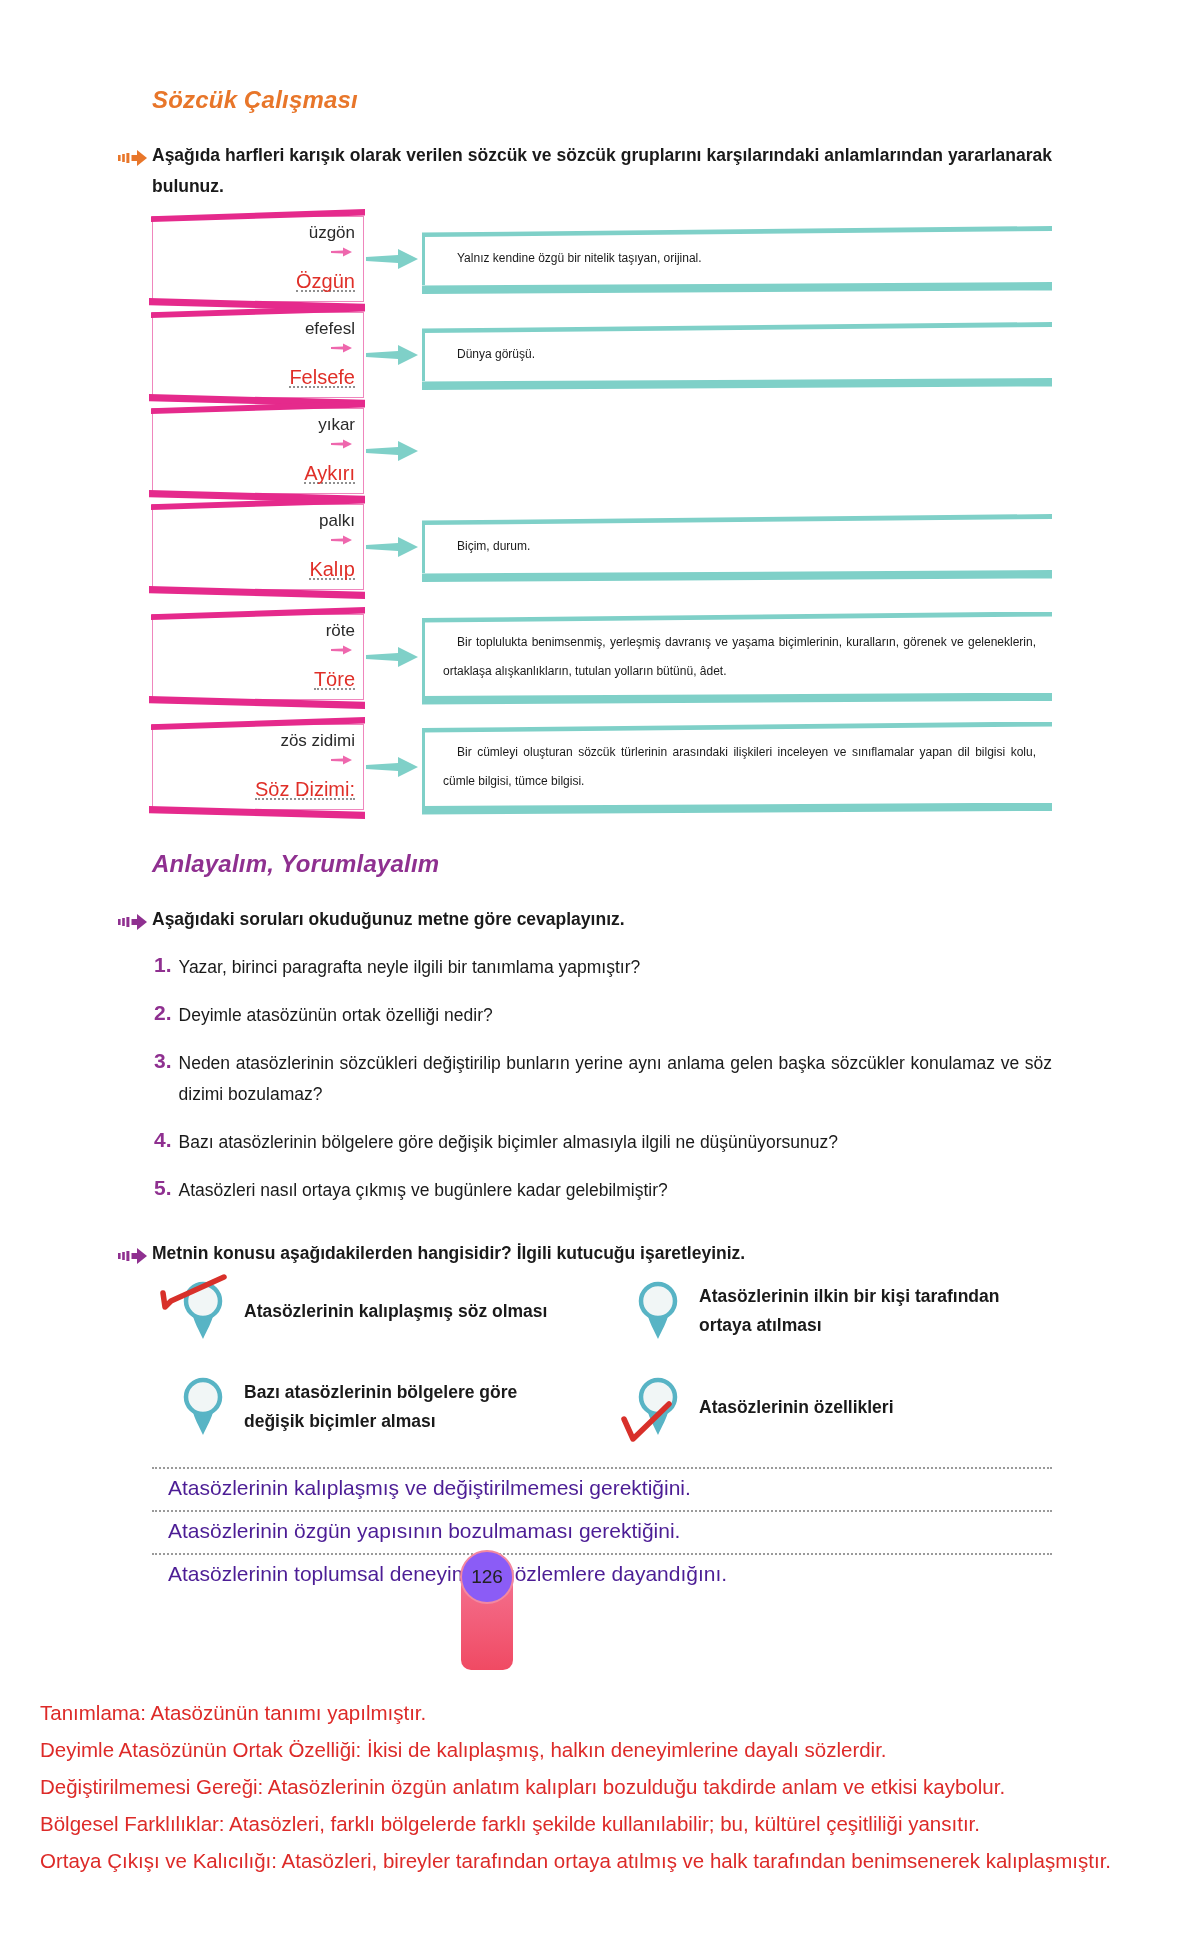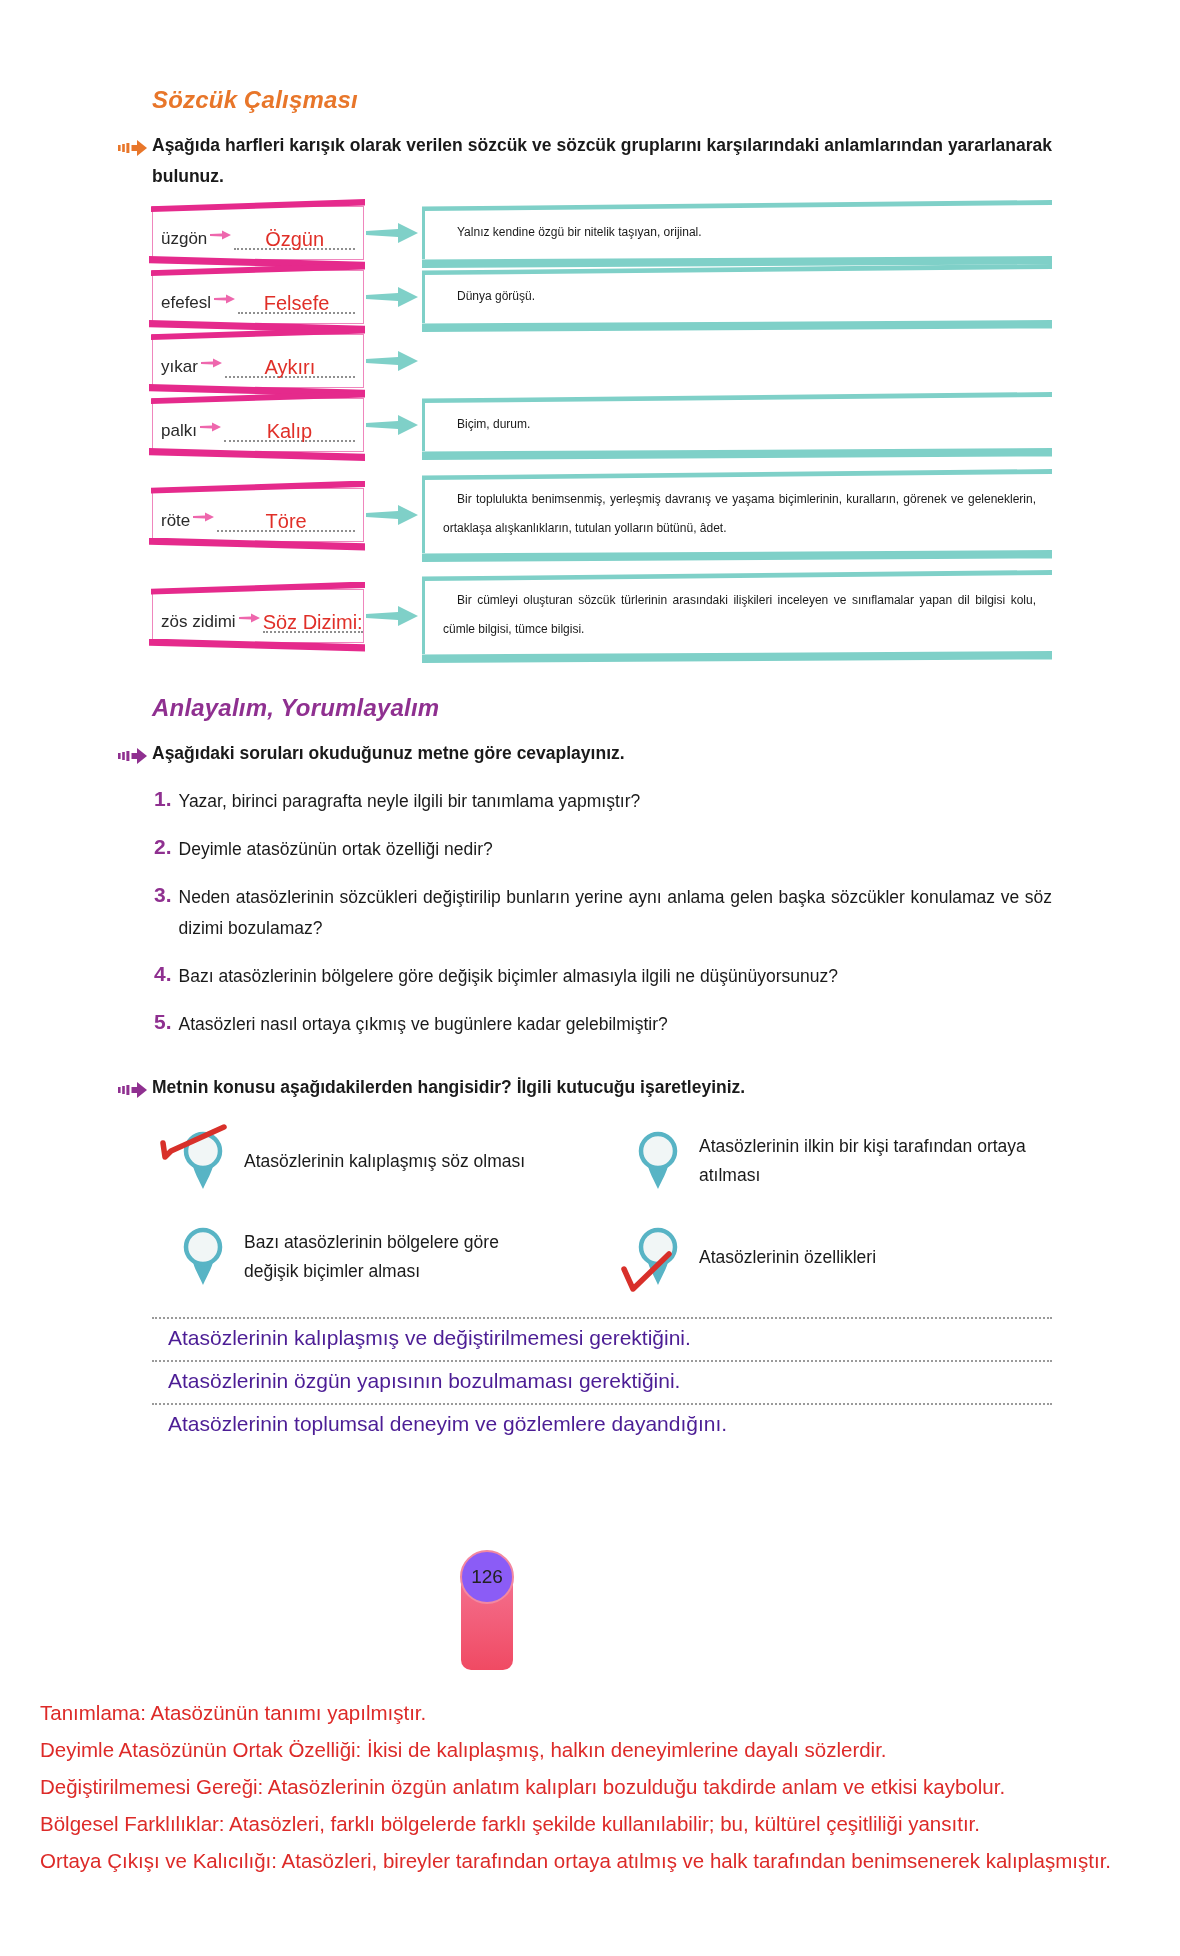--- a/index.html
+++ b/index.html
@@ -14,32 +14,32 @@
   .content { position:absolute; left:152px; top:86px; width:900px; }
 
   
   .h-orange, .h-purple {
     font-style:italic; font-weight:bold; font-size:24px; letter-spacing:.2px;
   }
   .h-orange { color:#e8762a; }
   .h-purple { color:#8f3090; margin-top:40px; }
 
   
-  .instr { position:relative; margin-top:16px; font-weight:bold; font-size:17.5px;
+  .instr { position:relative; margin-top:26px; font-weight:bold; font-size:17.5px;
            line-height:31px; text-align:justify; }
   .instr .bullet { position:absolute; left:-34px; top:6px; }
 
   
   .match { margin-top:14px; }
   .m-row { display:flex; align-items:center; margin-bottom:10px; }
   .m-row.gap-lg { margin-bottom:24px; }
 
   .lbx { position:relative; width:212px; min-height:54px; background:#fff;
          border:1.5px solid #ef86bd; display:flex; align-items:flex-end;
-         padding:6px 8px 9px 8px; align-self:center; }
+         padding:6px 8px 9px 8px; align-self:center;flex-direction:column; }
   .lbx::before { content:""; position:absolute; left:-2px; right:-2px; top:-8px; height:13px;
          background:#e52a8c; clip-path:polygon(0 55%, 100% 0, 100% 50%, 0 100%); }
   .lbx::after  { content:""; position:absolute; left:-4px; right:-2px; bottom:-10px; height:13px;
          background:#e52a8c; clip-path:polygon(0 0, 100% 45%, 100% 100%, 0 55%); }
   .word { font-size:17px; color:#2a2a2a; white-space:nowrap; padding-bottom:1px; }
   .l-arrow { margin:0 2px 5px 3px; flex:none; }
   .fill { flex:1; border-bottom:2px dotted #8f8f8f; text-align:center; }
   .ans-red { color:#e02f28; font-size:20px; position:relative; top:3px; white-space:nowrap; }
 
   .connector { width:58px; flex:none; display:flex; justify-content:center; }
@@ -52,21 +52,21 @@
          background:#7fd0c8; clip-path:polygon(0 30%, 100% 0, 100% 70%, 0 100%); }
   .def { font-size:12px; line-height:29px; text-indent:14px; text-align:justify; }
 
   
   .q { display:flex; gap:7px; margin-top:16px; padding-left:2px; }
   .q-num { color:#8f3090; font-weight:bold; font-size:21px; flex:none; line-height:28px; }
   .q-text { font-size:17.5px; line-height:31px; padding-top:1px; text-align:justify; }
 
   
   .opts { display:grid; grid-template-columns:455px 1fr; row-gap:36px;
-          margin:28px 0 6px 28px; }
+          margin:12px 0 6px 28px;font-weight:bold; }
   .opt { position:relative; display:flex; align-items:center; gap:18px; }
   .opt-label { font-size:17.5px; line-height:29px; max-width:310px; }
   .pin-wrap { position:relative; flex:none; width:46px; height:60px; }
   .check-overlay { position:absolute; pointer-events:none; }
   .chk-a { left:-22px; top:-12px; }
   .chk-b { left:-16px; top:22px; }
 
   
   .op-answers { margin-top:30px; }
   .ans-line { border-top:2px dotted #9a9a9a; padding:1px 0 0 16px; margin-top:5px; }

